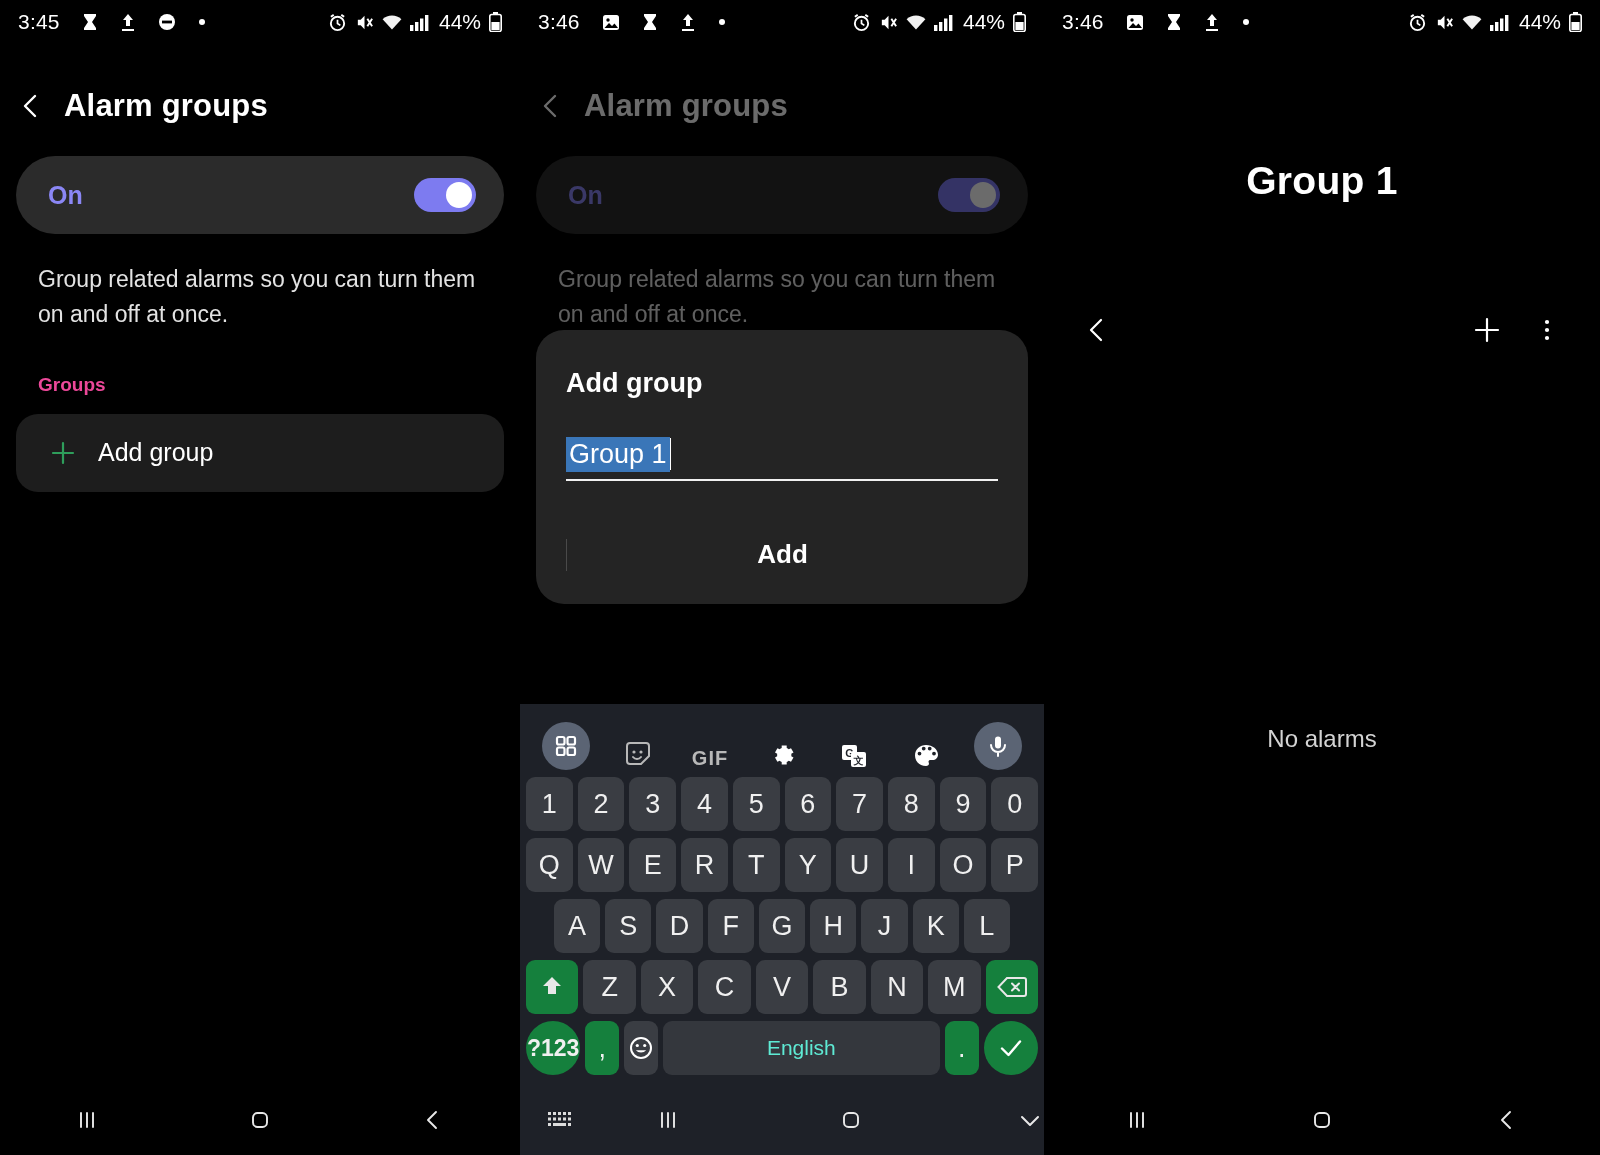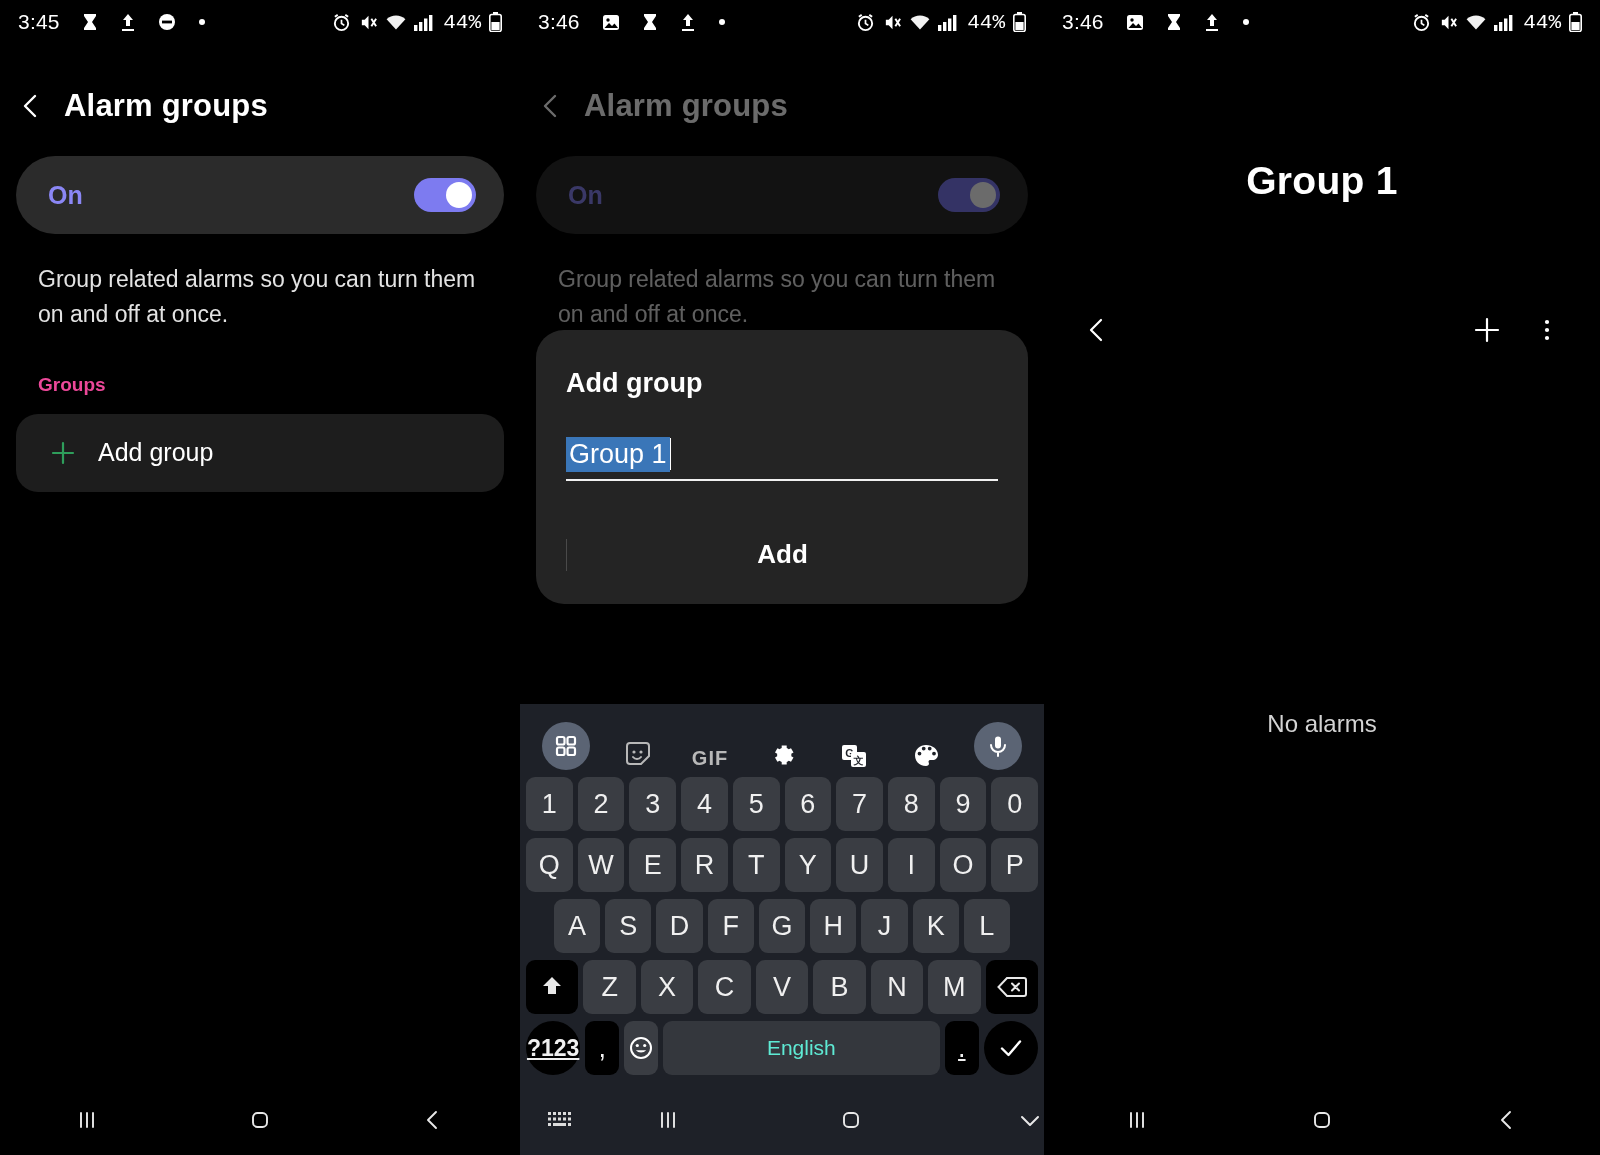--- a/index.html
+++ b/index.html
@@ -18,21 +18,21 @@
   .p3 { width:556px; }
 
   
   .statusbar {
     height:44px; display:flex; align-items:center;
     padding:0 18px; color:#fff; font-size:20px;
   }
   .sb-left { display:flex; align-items:center; gap:22px; }
   .sb-right { display:flex; align-items:center; gap:8px; margin-left:auto; }
   .sb-time { font-size:21px; letter-spacing:.2px; }
-  .sb-pct { font-size:21px; margin-left:2px;font-family:Liberation Mono, monospace; }
+  .sb-pct { font-size:21px; margin-left:2px; }
   .ic { display:inline-block; line-height:1; }
 
   svg.gi { display:block; }
 
   
   .appbar { display:flex; align-items:center; gap:20px; padding:44px 0 0 18px; }
   .appbar .chev { width:26px; height:26px; }
   .appbar h1 { font-size:31px; font-weight:700; color:#fff; letter-spacing:.2px; }
 
   
@@ -102,40 +102,40 @@
   .kb-tool .circle {
     width:48px; height:48px; border-radius:50%; background:#5b6474;
     display:flex; align-items:center; justify-content:center;
   }
   .kb-row { display:flex; justify-content:center; gap:5px; margin-top:7px; padding:0 6px; }
   .key {
     flex:1; height:54px; border-radius:9px; background:#3a3d43;
     display:flex; align-items:center; justify-content:center;
     color:#f0f0f0; font-size:27px;
   }
-  .key.fn { background:#000000;text-decoration:underline; }
+  .key.fn { background:#15803d; }
   .key.pill { border-radius:27px; font-size:23px; font-weight:600; }
   .key.space { flex:5.1; font-size:21px; color:#5eead4; background:#34373d; }
   .key.sm { flex:.62; }
   .row-asdf { padding:0 34px; }
   .gif-txt { font-size:20px; font-weight:700; color:#b8b8b8; letter-spacing:1px; }
 
   
   .p3 .group-title {
     text-align:center; color:#fff; font-size:39px; font-weight:600;
     margin-top:115px; letter-spacing:.3px;
   }
   .p3 .sub-actions {
     display:flex; align-items:center; margin-top:110px; padding:0 36px;
   }
   .p3 .sub-actions .spacer { flex:1; }
   .p3 .act { width:34px; height:34px; display:flex; align-items:center; justify-content:center; }
   .p3 .act + .act { margin-left:26px; }
   .p3 .no-alarms {
-    position:absolute; left:0; right:0; top:710px; text-align:center;
+    position:absolute; left:0; right:0; top:725px; text-align:center;
     color:#d3d3d3; font-size:24px;
   }
 </style>
 </head>
 <body>
 
 <div class="screens">
 
   <div class="panel p1">
 

